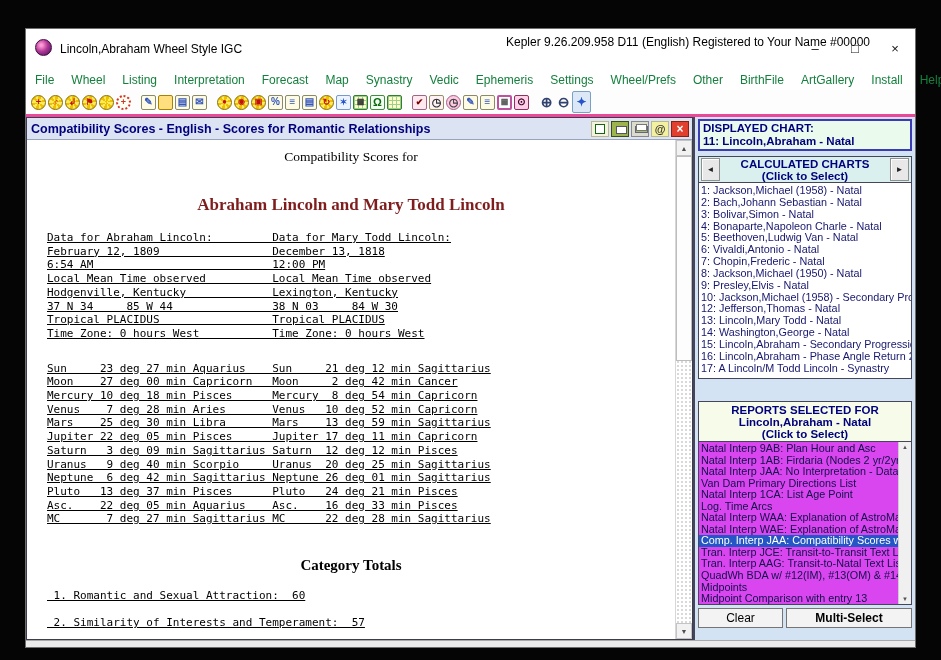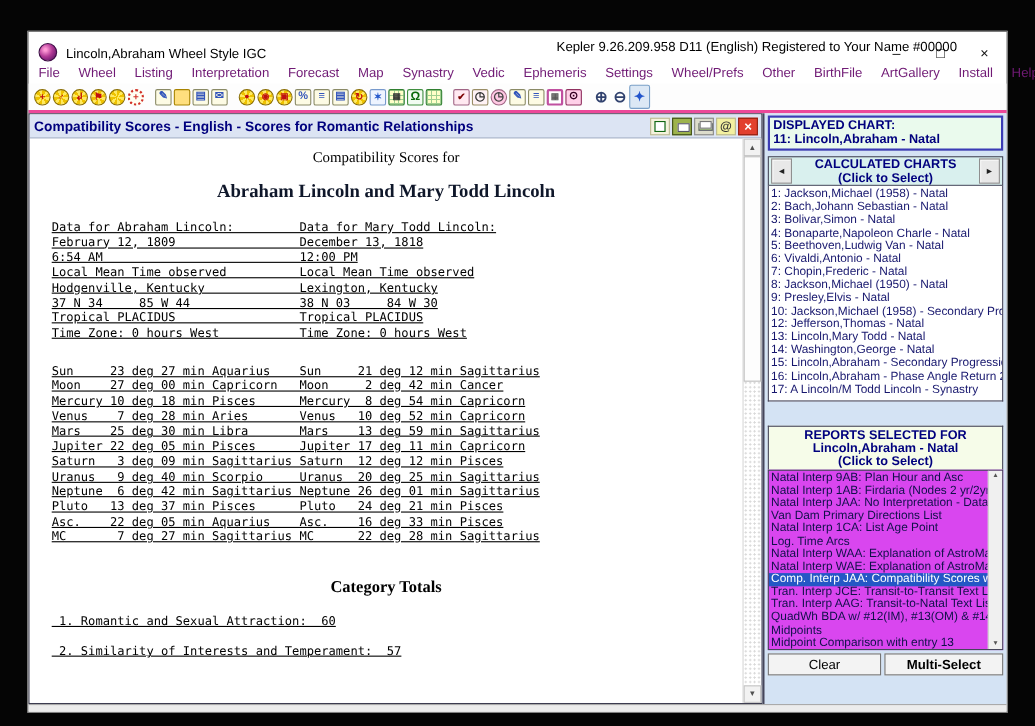--- a/index.html
+++ b/index.html
@@ -8,21 +8,21 @@
   .window{position:absolute;left:25px;top:28px;width:891px;height:620px;
           background:#fff;border:1px solid #6e6e6e;display:flex;flex-direction:column;box-sizing:border-box;}
   
   .titlebar{height:27px;display:flex;align-items:flex-end;padding-left:9px;font-size:12px;color:#000;position:relative;flex:none;}
   .app-icon{width:15px;height:15px;border-radius:50%;flex:none;margin-right:8px;
             background:radial-gradient(circle at 35% 35%,#ff9ad6 8%,#b23a96 45%,#551061 92%);border:1px solid #3d0c45;}
   .title-center{position:absolute;left:480px;top:6px;}
   .win-controls{margin-left:auto;display:flex;}
   .win-btn{width:40px;text-align:center;font-size:13px;color:#111;cursor:default;}
   
-  .menubar{height:20px;display:flex;align-items:center;padding-left:9px;font-size:12px;color:#701a75;flex:none;}
+  .menubar{height:20px;display:flex;align-items:center;padding-left:9px;font-size:12px;color:#15803d;flex:none;margin-top:14px;}
   .menu-item{margin-right:17px;white-space:nowrap;}
   
   .toolbar{height:24px;display:flex;align-items:center;padding-left:4px;flex:none;background:#fdfdfd;}
   .tbtn{width:17px;height:20px;display:inline-flex;align-items:center;justify-content:center;flex:none;}
   .tbtn.sep{width:8px;}
   .ic{width:15px;height:15px;display:flex;align-items:center;justify-content:center;
       font-size:9px;font-weight:bold;box-sizing:border-box;line-height:1;}
   .t-wheel .ic,.t-wheelred .ic{border-radius:50%;border:1px solid #8a6d00;color:#c01010;
       background:repeating-conic-gradient(#eec200 0 30deg,#ffe95e 30deg 60deg);}
   .t-wheelred .ic{font-size:8px;}
@@ -55,21 +55,21 @@
   .hi-save{background:#9db34d;border:1px solid #3c4c16;}
   .hi-save::after{content:"";position:absolute;left:4px;bottom:2px;width:9px;height:6px;background:#fff;border:1px solid #556;}
   .hi-print{background:#dcdccc;border:1px solid #888;}
   .hi-print::after{content:"";position:absolute;left:4px;top:2px;width:9px;height:5px;background:#fff;border:1px solid #777;}
   .hi-print::before{content:"";position:absolute;left:3px;bottom:3px;width:11px;height:5px;background:#9fbf77;border:1px solid #667;}
   .hi-email{background:#f3f0a0;color:#333;font-weight:bold;}
   .hi-close{background:#e2402e;border:1px solid #8e1e10;color:#fff;font-weight:bold;font-size:12px;}
   .docbody{flex:1;position:relative;background:#fff;min-height:0;}
   .doccontent{position:absolute;left:0;top:0;right:17px;bottom:0;overflow:hidden;}
   .dh1{font-family:"Liberation Serif",serif;font-size:13.5px;text-align:center;margin-top:9px;color:#000;}
-  .dh2{font-family:"Liberation Serif",serif;font-size:17px;font-weight:bold;text-align:center;margin-top:13px;color:#0f172a;}
+  .dh2{font-family:"Liberation Serif",serif;font-size:17px;font-weight:bold;text-align:center;margin-top:30px;color:#7f1d1d;}
   .dh3{font-family:"Liberation Serif",serif;font-size:15px;font-weight:bold;text-align:center;margin-top:31px;color:#000;}
   pre.docpre{font-family:"DejaVu Sans Mono",monospace;font-size:11px;line-height:13.7px;color:#000;
              margin:0 0 0 20px;white-space:pre;text-decoration:underline;}
   pre.birth{margin-top:16px;} pre.planets{margin-top:21px;} pre.totals{margin-top:15px;}
   
   .vscroll{position:absolute;right:0;top:0;bottom:0;width:17px;background:#fff;border-left:1px solid #d7d7d7;
            background-image:radial-gradient(#d9d9d9 0.8px,transparent 0.9px);background-size:4px 4px;box-sizing:border-box;}
   .sbtn{position:absolute;left:0;width:16px;height:16px;background:#f2f2f2;border:1px solid #c4c4c4;
         display:flex;align-items:center;justify-content:center;font-size:7px;color:#505050;box-sizing:border-box;}
   .sbtn.up{top:0;} .sbtn.down{bottom:0;}
@@ -91,21 +91,21 @@
   .reports-wrap{flex:none;border:1px solid #46465a;background:#d946ef;height:164px;position:relative;box-sizing:border-box;}
   .reports-list{position:absolute;left:0;top:1px;right:13px;bottom:0;overflow:hidden;}
   .report-item{color:#10104a;font-size:10.8px;line-height:11.55px;white-space:nowrap;padding-left:2px;}
   .report-item.selected{background:#2457c5;color:#fff;margin-right:-13px;}
   .reports-scroll{position:absolute;right:0;top:0;bottom:0;width:13px;background:#f0f0f0;border-left:1px solid #cfcfcf;
                   display:flex;flex-direction:column;justify-content:space-between;align-items:center;
                   font-size:6px;color:#555;padding:2px 0;box-sizing:border-box;}
   .btnrow{flex:none;display:flex;margin-top:3px;gap:3px;height:20px;}
   .btnrow button{background:#f3f3f3;border:1px solid #757575;font-size:12px;color:#000;
                  font-family:"Liberation Sans",sans-serif;padding:0;}
-  button.b-clear{width:103px;} button.b-multi{flex:1;font-weight:bold;}
+  button.b-clear{width:85px;} button.b-multi{flex:1;font-weight:bold;}
   .winbottom{flex:none;height:6px;background:#ececec;border-top:1px solid #aaa;}
 </style>
 </head>
 <body>
 
 <div class="window">
 
   <div class="titlebar">
     <span class="app-icon"></span>
     <span class="title-left">Lincoln,Abraham Wheel Style  IGC</span>

